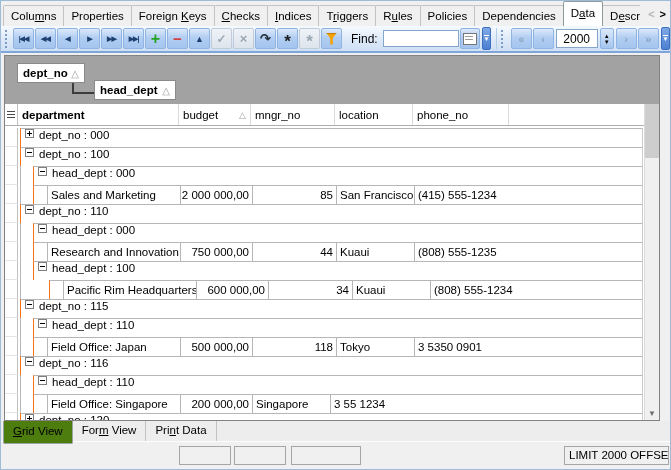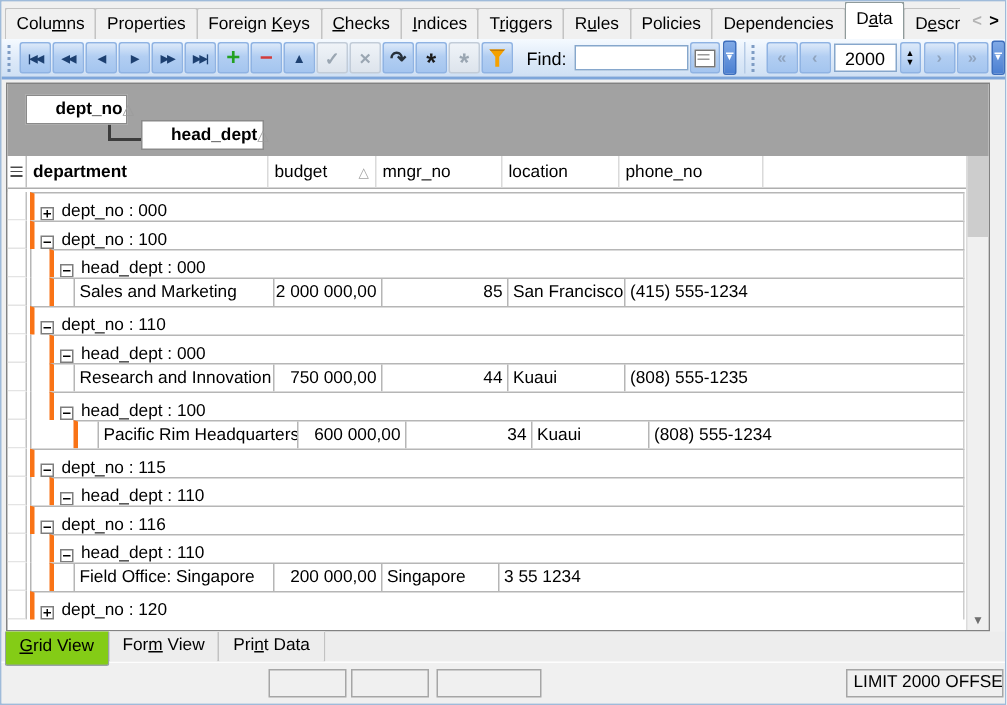--- a/index.html
+++ b/index.html
@@ -51,54 +51,54 @@
   .pgbtn span{color:#8fa3bd;font-weight:bold;font-size:11px;line-height:10px}
   .spinbox{width:42px;height:19px;box-sizing:border-box;border:1px solid #86a7cc;background:#fff;text-align:center;font:12px "Liberation Sans",sans-serif;margin:0 1px}
   .spinbtns{width:14px;height:21px;box-sizing:border-box;border:1px solid #8fb3e3;border-radius:2px;background:linear-gradient(#dce9f9,#a4c5ef);
             display:flex;flex-direction:column;align-items:center;justify-content:center;color:#000;margin-right:1px}
   .spinbtns span{font-size:6px;line-height:6px}
 
   
   .page{position:absolute;top:54px;left:3px;width:656px;height:366px;box-sizing:border-box;border:1px solid #828282;background:#fff;overflow:hidden}
   .gpanel{position:absolute;top:0;left:0;width:100%;height:48px;background:#a2a2a2}
   .gbox{position:absolute;height:20px;box-sizing:border-box;border:1px solid #8a8a8a;background:#fff;font-weight:bold;font-size:11.5px;
-        display:flex;align-items:center;padding:0 19px}
+        display:flex;align-items:center;padding:0 5px}
   .gbox .tri{color:#9c9c9c;margin-left:auto;font-size:10px;font-weight:normal}
   .gconn-v{position:absolute;left:67px;top:27px;width:2px;height:11px;background:#3c3c3c}
   .gconn-h{position:absolute;left:67px;top:36px;width:23px;height:2px;background:#3c3c3c}
 
   .ghead{position:absolute;top:48px;left:0;width:640px;height:21px;background:#fff;border-bottom:1px solid #aeaeae;display:flex;font-size:11.5px}
   .hind{width:13px;box-sizing:border-box;border-right:1px solid #c0c0c0;display:flex;align-items:center;justify-content:center;flex:0 0 auto}
   .hgrip{width:8px;height:7px;background:repeating-linear-gradient(to bottom,#4a4a4a 0,#4a4a4a 1px,transparent 1px,transparent 3px)}
   .hcell{box-sizing:border-box;border-right:1px solid #dadada;padding:0 4px;display:flex;align-items:center;flex:0 0 auto;overflow:hidden;white-space:nowrap}
   .hcell.bold{font-weight:bold}
   .hcell .sorttri{margin-left:auto;color:#a2a2a2;font-size:9px}
   .hfill{flex:1;border-right:none}
 
   .rowsarea{position:absolute;top:69px;left:0;width:640px;height:295px;box-sizing:border-box;padding-top:3px;overflow:hidden;font-size:11.5px}
   .grow{position:relative;height:19px}
   .ind{position:absolute;left:0;top:0;width:13px;height:19px;box-sizing:border-box;border-right:1px solid #c0c0c0;border-bottom:1px solid #e4e4e4;background:#fff}
   .guide{position:absolute;top:0;width:1px;height:19px;background:#b6b6b6}
-  .rwrap{position:absolute;top:0;right:2px;height:19px;box-sizing:border-box;border-top:1px solid #b6b6b6;border-left:3px solid #f97316;border-right:1px solid #cccccc;display:flex;align-items:flex-end;background:#fff}
+  .rwrap{position:absolute;top:0;right:2px;height:19px;box-sizing:border-box;border-top:1px solid #b6b6b6;border-left:1px solid #f97316;border-right:1px solid #cccccc;display:flex;align-items:flex-start;background:#fff}
   .expander{width:9px;height:9px;box-sizing:border-box;border:1px solid #7e7e7e;background:#fff;position:relative;margin:0 5px 0 4px;flex:0 0 auto}
   .expander::before{content:"";position:absolute;left:1px;top:3px;width:5px;height:1px;background:#000}
   .expander.plus::after{content:"";position:absolute;left:3px;top:1px;width:1px;height:5px;background:#000}
   .glabel{white-space:nowrap}
   .cells{display:flex;height:100%;margin-left:13px}
   .cell{box-sizing:border-box;border-left:1px solid #b6b6b6;padding:0 3px;display:flex;align-items:center;height:100%;overflow:hidden;white-space:nowrap;flex:0 0 auto}
   .cell.right{justify-content:flex-end}
 
   .vscroll{position:absolute;top:48px;right:0;width:14px;height:316px;background:#f0f0f0;border-left:1px solid #dcdcdc}
   .vthumb{position:absolute;top:0;left:0;width:100%;height:54px;background:#cdcdcd}
   .vdown{position:absolute;bottom:1px;left:0;width:100%;text-align:center;color:#6f6f6f;font-size:8px;line-height:10px}
 
   
   .btabs{position:absolute;top:420px;left:0;width:100%;height:23px;background:#ededed;display:flex;align-items:flex-start;padding-left:2px;box-sizing:border-box;font-size:11.5px}
   .btab{height:20px;line-height:19px;padding:0 9px;background:#ededed;border:1px solid #c2c2c2;border-top:none;border-radius:0 0 2px 2px;margin-right:-1px;white-space:nowrap}
-  .btab.active{background:#84cc16;height:22px;line-height:21px;border-color:#98a3a3;position:relative;z-index:2}
+  .btab.active{background:#4d7c0f;height:22px;line-height:21px;border-color:#98a3a3;position:relative;z-index:2}
 
   
   .status{position:absolute;bottom:0;left:0;width:100%;height:27px;background:#f0f0f0;border-top:1px solid #fdfdfd}
   .spanel{position:absolute;top:4px;height:19px;box-sizing:border-box;border:1px solid #a6a6a6;background:#f0f0f0;padding:0 4px;line-height:16px;font-size:11.5px;white-space:nowrap;overflow:hidden}
 </style>
 </head>
 <body>
 
 <div class="win">
 
@@ -335,20 +335,33 @@
         <div class="grow">
           <div class="ind"></div>
           <div class="guide" style="left: 15px;"></div>
           <div class="rwrap" style="left: 28px;">
             <span class="expander"></span>
             <span class="glabel">head_dept : 110</span>
           </div>
         </div>
         <div class="grow">
           <div class="ind"></div>
+          <div class="guide" style="left: 15px;"></div>
+          <div class="rwrap" style="left: 28px;">
+            <div class="cells">
+              <div class="cell" style="width: 133px;">Field Office: Japan</div>
+              <div class="cell right" style="width: 72px;">500 000,00</div>
+              <div class="cell right" style="width: 84px;">118</div>
+              <div class="cell" style="width: 78px;">Tokyo</div>
+              <div class="cell" style="width: 96px;">3 5350 0901</div>
+            </div>
+          </div>
+        </div>
+        <div class="grow">
+          <div class="ind"></div>
           <div class="rwrap" style="left: 15px;">
             <span class="expander"></span>
             <span class="glabel">dept_no : 116</span>
           </div>
         </div>
         <div class="grow">
           <div class="ind"></div>
           <div class="guide" style="left: 15px;"></div>
           <div class="rwrap" style="left: 28px;">
             <span class="expander"></span>

